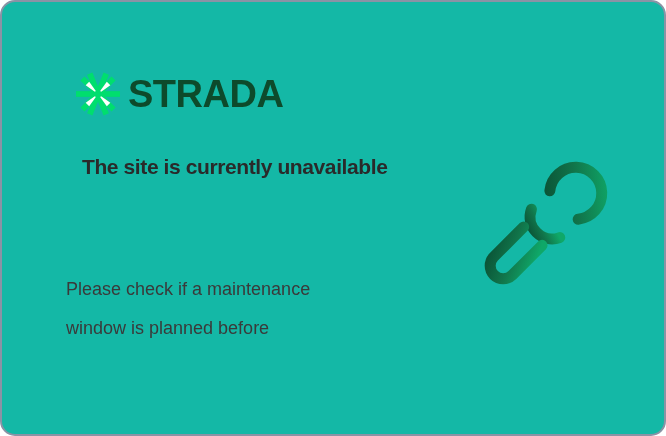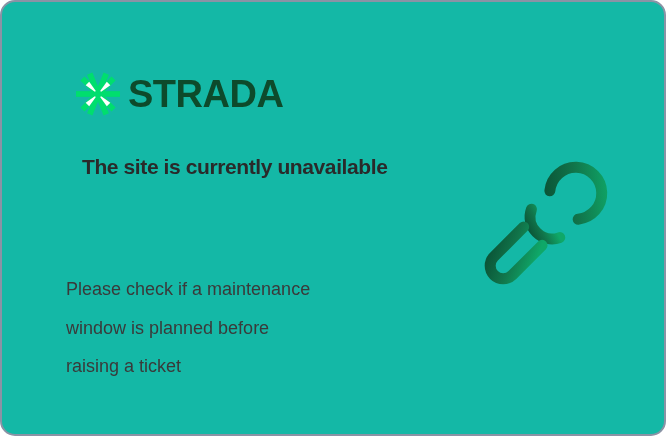--- a/index.html
+++ b/index.html
@@ -124,21 +124,20 @@
       </g>
     </svg>
     <span class="brand-word">STRADA</span>
   </div>
 
   <h1 class="headline">The site is currently unavailable</h1>
 
   <p class="body-copy">
     <span class="line">Please check if a maintenance</span>
     <span class="line">window is planned before</span>
-    <span class="line">raising a ticket</span>
   </p>
 
   <svg class="wrench" viewBox="0 0 150 150">
     <defs>
       <linearGradient id="wrenchGrad" x1="0" y1="1" x2="1" y2="0">
         <stop offset="0%" stop-color="#0b5638"></stop>
         <stop offset="45%" stop-color="#11744a"></stop>
         <stop offset="100%" stop-color="#0fa868"></stop>
       </linearGradient>
     </defs>

